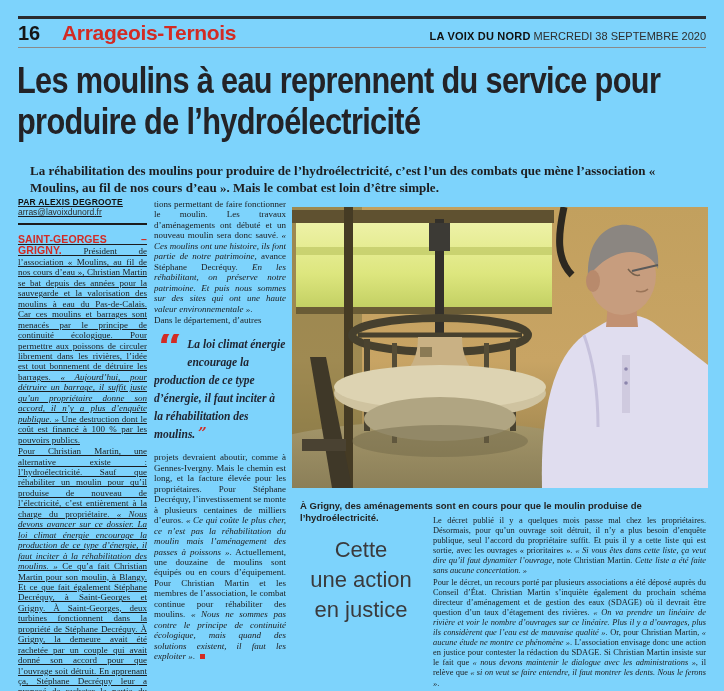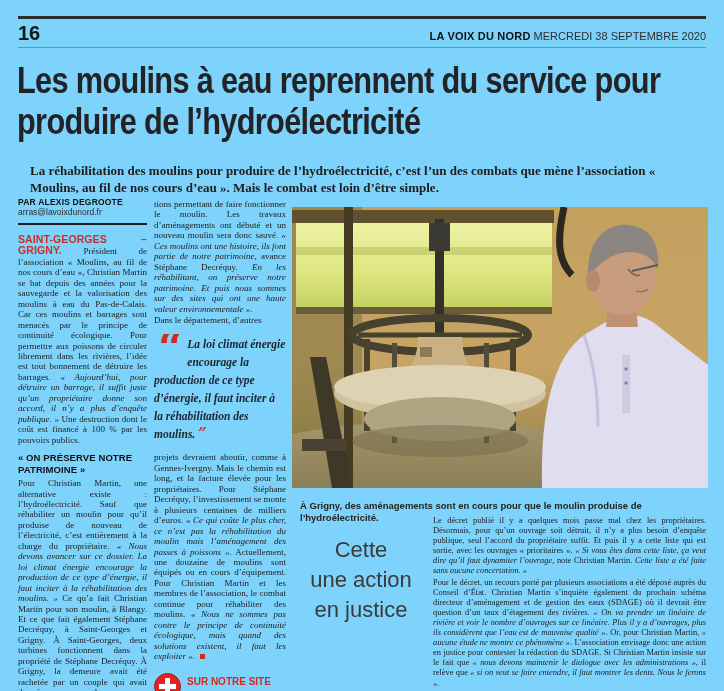--- a/index.html
+++ b/index.html
@@ -12,21 +12,21 @@
   .pagenum{position:absolute;left:0;top:1px;font:700 20px/24px "Liberation Sans",sans-serif;color:#151515;}
   .section{position:absolute;left:44px;top:0;font:800 21px/26px "Liberation Sans",sans-serif;letter-spacing:-0.3px;}
   .mast{position:absolute;right:0;bottom:3px;font:400 11px/13px "Liberation Sans",sans-serif;color:#2e2e2e;white-space:nowrap;}
   .mast b{font-weight:800;color:#111;letter-spacing:0.2px;}
   
   .headline{position:absolute;left:17px;top:60px;width:830px;transform:scaleX(0.83);transform-origin:0 0;
             font:700 37px/41px "Liberation Sans",sans-serif;letter-spacing:-0.8px;color:#232327;margin:0;}
   .lede{position:absolute;left:18px;top:151px;width:655px;margin:12px;
         font:700 13px/16.5px "Liberation Serif",serif;color:#1d1d1f;}
   
-  .col1{position:absolute;left:18px;top:197px;width:129px;height:494px;overflow:hidden;}
+  .col1{position:absolute;left:18px;top:197px;width:129px;height:494px;overflow:hidden;text-decoration:underline;}
   .col2{position:absolute;left:154px;top:199px;width:132px;height:492px;overflow:hidden;}
   .byline{font:700 8.5px/10px "Liberation Sans",sans-serif;color:#111;letter-spacing:0.2px;}
   .byline-email{font:400 8.5px/11px "Liberation Sans",sans-serif;color:#2e2e2e;}
   .byline-rule{width:100%;height:2px;background:#1c1c1c;margin:5px 0 9px;}
   .bodypara{margin:0 0 1px;font:400 9px/10.45px "Liberation Serif",serif;text-align:justify;hyphens:auto;}
   .dateline{font:800 10.5px/11px "Liberation Sans",sans-serif;letter-spacing:0.1px;}
   .it{font-style:italic;}
   .subhead{margin:7px 0 3px;font:800 9.5px/11.5px "Liberation Sans",sans-serif;color:#111;letter-spacing:0.1px;}
   .endmark{display:inline-block;width:5px;height:5px;margin-left:3px;}
   
@@ -50,56 +50,45 @@
   .sub-text .bodypara{font:400 8.4px/10.1px "Liberation Serif",serif;}
 </style>
 </head>
 <body>
 
 <div class="page">
 
   <div class="top-rule"></div>
   <div class="header-row">
     <span class="pagenum">16</span>
+    <span class="section" style="color: rgb(210, 43, 36);">Arrageois-Ternois</span>
     <span class="mast"><b>LA VOIX DU NORD</b> <span>MERCREDI 38 SEPTEMBRE 2020</span></span>
   </div>
   <div class="thin-rule"></div>
 
   <h1 class="headline">Les moulins à eau reprennent du service pour produire de l’hydroélectricité</h1>
   <p class="lede">La réhabilitation des moulins pour produire de l’hydroélectricité, c’est l’un des combats que mène l’association « Moulins, au fil de nos cours d’eau ». Mais le combat est loin d’être simple.</p>
 
   <div class="col1">
     <div class="byline">PAR ALEXIS DEGROOTE</div>
     <div class="byline-email">arras@lavoixdunord.fr</div>
     <div class="byline-rule"></div>
     <div id="col1-body">
         <p class="bodypara"><span class="dateline" style="color: rgb(210, 43, 36);">SAINT-GEORGES – GRIGNY.</span><span> Président de l’association « Moulins, au fil de nos cours d’eau », Christian Martin se bat depuis des années pour la sauvegarde et la valorisation des moulins à eau du Pas-de-Calais. Car ces moulins et barrages sont menacés par le principe de continuité écologique. Pour permettre aux poissons de circuler librement dans les rivières, l’idée est tout bonnement de détruire les barrages. </span><span class="it">« Aujourd’hui, pour détruire un barrage, il suffit juste qu’un propriétaire donne son accord, il n’y a plus d’enquête publique. »</span><span> Une destruction dont le coût est financé à 100 % par les pouvoirs publics.</span></p>
-        <h3 class="subhead">« ON PRÉSERVE NOTRE PATRIMOINE »</h3>
         <p class="bodypara"><span>Pour Christian Martin, une alternative existe : l’hydroélectricité. Sauf que réhabiliter un moulin pour qu’il produise de nouveau de l’électricité, c’est entièrement à la charge du propriétaire. </span><span class="it">« Nous devons avancer sur ce dossier. La loi climat énergie encourage la production de ce type d’énergie, il faut inciter à la réhabilitation des moulins. »</span><span> Ce qu’a fait Christian Martin pour son moulin, à Blangy. Et ce que fait également Stéphane Decréquy, à Saint-Georges et Grigny. À Saint-Georges, deux turbines fonctionnent dans la propriété de Stéphane Decréquy. À Grigny, la demeure avait été rachetée par un couple qui avait donné son accord pour que l’ouvrage soit détruit. En apprenant ça, Stéphane Decréquy leur a proposé de racheter la partie du bâtiment où se situent les installa-</span></p>
       </div>
   </div>
 
   <div class="col2">
     <div id="col2-body">
         <p class="bodypara"><span>tions permettant de faire fonctionner le moulin. Les travaux d’aménagements ont débuté et un nouveau moulin sera donc sauvé. </span><span class="it">« Ces moulins ont une histoire, ils font partie de notre patrimoine, </span><span>avance Stéphane Decréquy. </span><span class="it">En les réhabilitant, on préserve notre patrimoine. Et puis nous sommes sur des sites qui ont une haute valeur environnementale »</span><span>.</span></p>
         <p class="bodypara"><span>Dans le département, d’autres</span></p>
         <div class="pullquote"><span class="qmark" style="color: rgb(210, 43, 36);">“</span><span class="qtext">La loi climat énergie encourage la production de ce type d’énergie, il faut inciter à la réhabilitation des moulins. </span><span class="qend" style="color: rgb(210, 43, 36);">”</span></div>
         <p class="bodypara"><span>projets devraient aboutir, comme à Gennes-Ivergny. Mais le chemin est long, et la facture élevée pour les propriétaires. Pour Stéphane Decréquy, l’investissement se monte à plusieurs centaines de milliers d’euros. </span><span class="it">« Ce qui coûte le plus cher, ce n’est pas la réhabilitation du moulin mais l’aménagement des passes à poissons »</span><span>. Actuellement, une douzaine de moulins sont équipés ou en cours d’équipement. Pour Christian Martin et les membres de l’association, le combat continue pour réhabiliter des moulins. </span><span class="it">« Nous ne sommes pas contre le principe de continuité écologique, mais quand des solutions existent, il faut les exploiter »</span><span>. </span><span class="endmark" style="background: rgb(210, 43, 36);"></span></p>
       </div>
-    <div class="site-box">
-      <span class="plus-icon">
-        <svg viewBox="0 0 27 27">
-            <circle cx="13.5" cy="13.5" r="13" fill="#e0251f" stroke="#a81713" stroke-width="1"></circle>
-            <rect x="11" y="5" width="5" height="17" fill="#ffffff"></rect>
-            <rect x="5" y="11" width="17" height="5" fill="#ffffff"></rect>
-          </svg>
-      </span>
-      <span class="site-label" style="color: rgb(210, 43, 36);">SUR NOTRE SITE</span><br>
-      
-    </div>
   </div>
 
   <figure class="photo" style="margin:0;">
     <svg viewBox="0 0 416 281" preserveAspectRatio="none">
       <defs>
         <linearGradient id="wallR" x1="0" y1="0" x2="0" y2="1">
           <stop offset="0" stop-color="#c2a05e"></stop>
             <stop offset="0.55" stop-color="#c8a464"></stop>
             <stop offset="1" stop-color="#8f7a46"></stop>
         </linearGradient>

